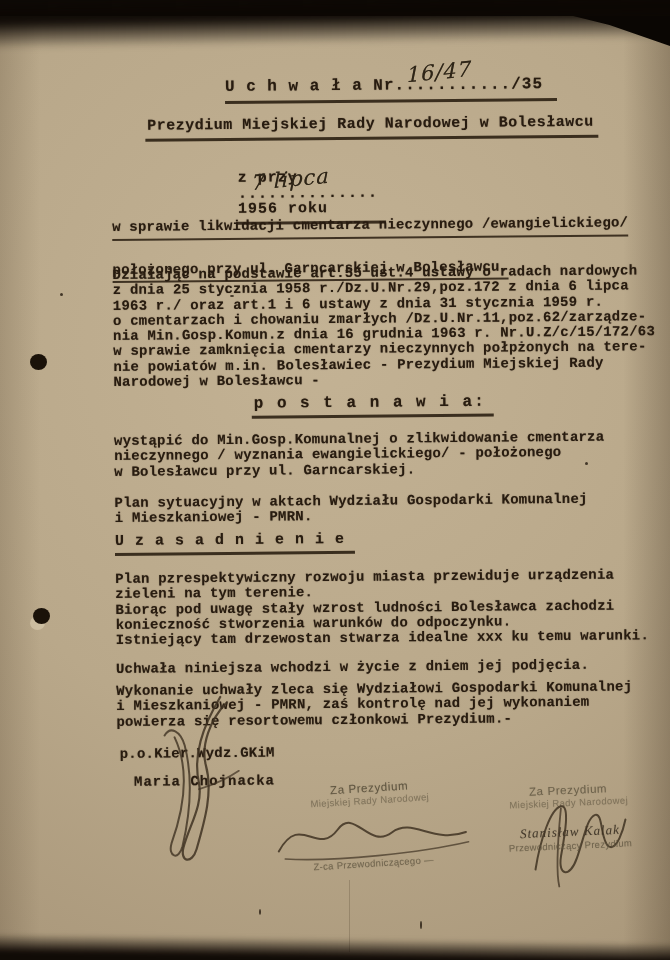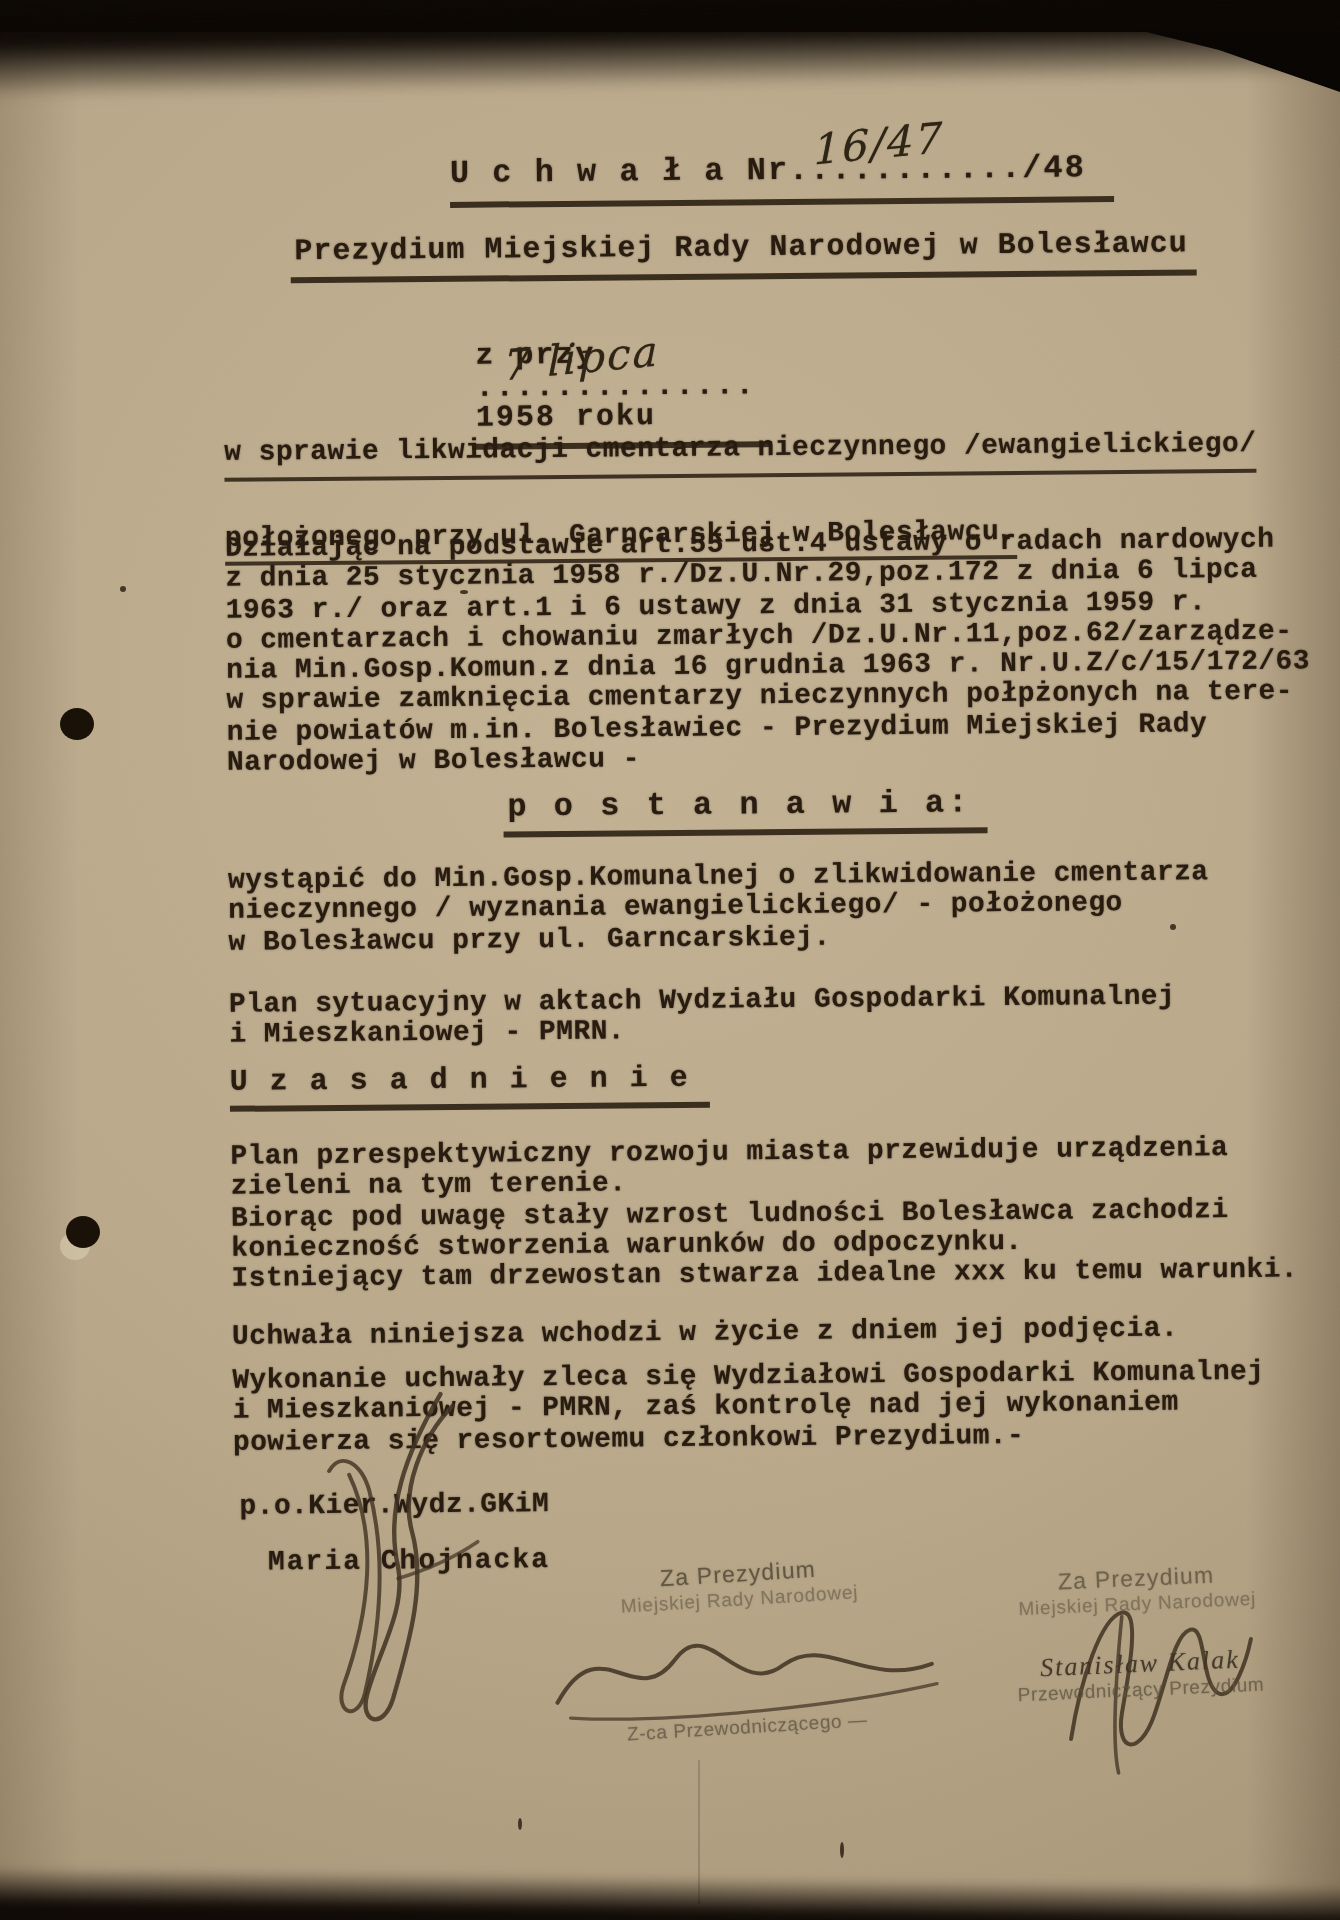--- a/index.html
+++ b/index.html
@@ -68,29 +68,29 @@
 </style>
 </head>
 <body>
 
 <div class="photo">
   <div class="sheet">
 
     <div class="inner">
 
       <div class="block typed u" style="left:228px;top:48px;font-size:16px;letter-spacing:1px;padding-right:14px;">
-        <span>U c h w a ł a  Nr.</span><span class="dotted"><span>..........</span><span class="hw">16/47</span></span><span>/48</span>
+        <span>U c h w a ł a  Nr.</span><span class="dotted"><span>..........</span><span class="hw">16/47</span></span><span>/35</span>
       </div>
 
       <div class="block typed u" style="left:148px;top:101px;font-size:15px;letter-spacing:.5px;padding:0 4px 5px 2px;">Prezydium Miejskiej Rady Narodowej w Bolesławcu</div>
 
       <div class="block typed u" style="left:238px;top:139px;font-size:15px;letter-spacing:1px;padding:0 8px 5px 2px;">
         <span>z przy</span>
         <span class="dotted"><span>..............</span><span class="hw" style="left:14px;top:-14px;">7 lipca</span></span>
-        <span>1958 roku</span>
+        <span>1956 roku</span>
       </div>
 
       <div class="block typed" style="left:114px;top:187px;">
         <span class="subject-line u2">w sprawie likwidacji cmentarza nieczynnego /ewangielickiego/</span><br>
         <span class="subject-line u2">położonego przy ul. Garncarskiej w Bolesławcu.</span>
       </div>
 
       <div class="block typed" style="left:114px;top:250px;width:552px;">Działając na podstawie art.55 ust.4 ustawy o radach nardowych
 z dnia 25 stycznia 1958 r./Dz.U.Nr.29,poz.172 z dnia 6 lipca
 1963 r./ oraz art.1 i 6 ustawy z dnia 31 stycznia 1959 r.

